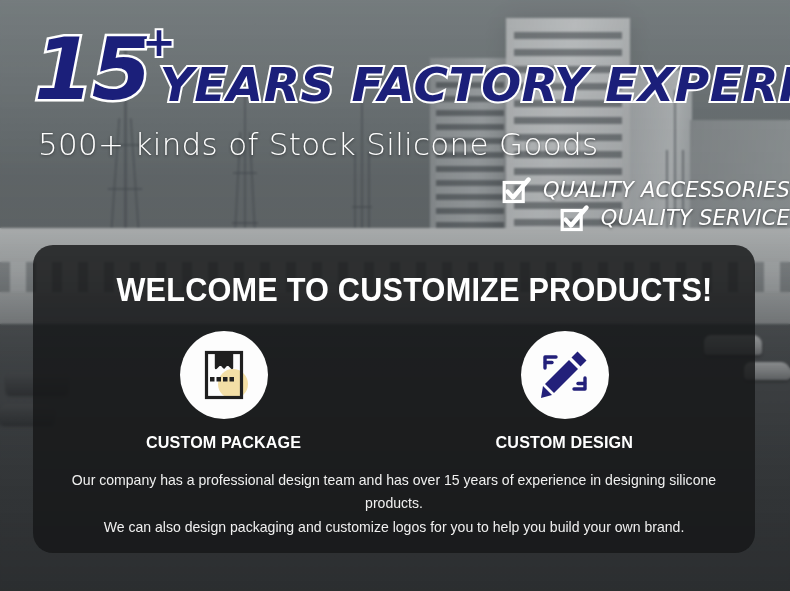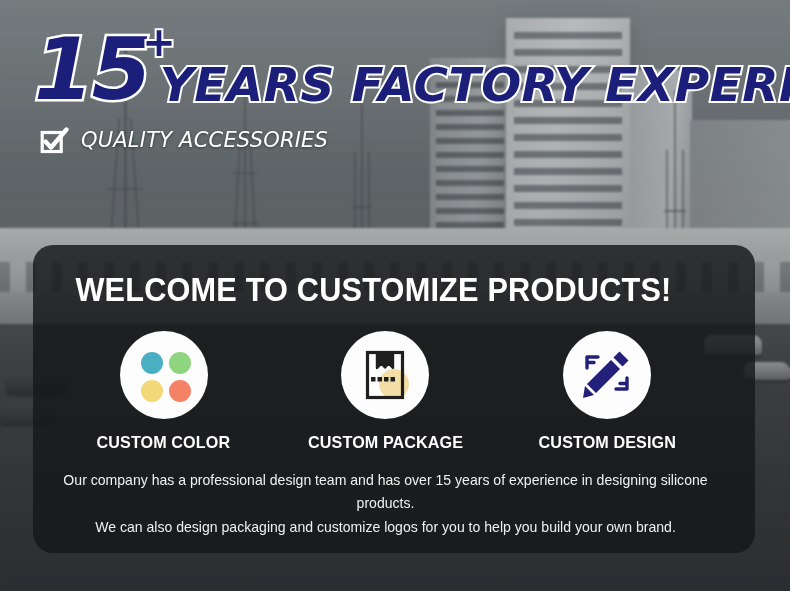--- a/index.html
+++ b/index.html
@@ -133,40 +133,40 @@
   }
 
   .subhead {
     margin-top:14px; margin-left:4px;
     font-family:"DejaVu Sans", sans-serif;
     font-size:31px; font-weight:300; color:#ffffff;
     letter-spacing:.3px;
     text-shadow:0 1px 3px rgba(0,0,0,.45);
   }
 
-  .checkrow { margin-top:14px; margin-left:6px; display:flex; align-items:flex-end; }
+  .checkrow { margin-top:14px; margin-left:6px; display:flex; align-items:flex-end;flex-direction:column; }
   .checkitem { display:flex; align-items:center; }
   .checkitem + .checkitem { margin-left:45px; }
   .cbox { width:28px; height:28px; position:relative; flex:none; }
   .cbox svg { display:block; overflow:visible; }
   .check-label {
     margin-left:13px;
     font-family:"DejaVu Sans", sans-serif;
     font-size:21px; font-style:italic; font-weight:400; color:#ffffff;
     letter-spacing:.2px;
     text-shadow:0 1px 3px rgba(0,0,0,.45);
   }
 
   
   .panel {
     position:absolute; left:33px; top:245px; width:722px; height:308px;
     background:rgba(22,23,25,.82);
     border-radius:20px;
-    padding:22px 37px 0 20px;
-    display:flex; flex-direction:column; align-items:flex-start;
+    padding:22px 20px 0 20px;
+    display:flex; flex-direction:column; align-items:flex-end;
   }
   .panel-title {
     font-family:"Liberation Sans", sans-serif;
     font-size:33px; font-weight:bold; color:#ffffff;
     letter-spacing:.2px;
     transform:scaleX(.93); transform-origin:center;
     margin-top:4px;
   }
   .icon-row {
     margin-top:22px; width:100%;
@@ -258,54 +258,53 @@
   <div class="hero">
 
     <div class="headline">
       <span class="num-wrap">
         <span class="num-15">15</span>
         <span class="num-plus">+</span>
       </span>
       <span class="years-factory">YEARS FACTORY EXPERIENCE</span>
     </div>
 
+    <div class="subhead">500+ kinds of Stock Silicone Goods</div>
 
     <div class="checkrow">
 
       <div class="checkitem">
         <span class="cbox">
           <svg width="28" height="28" viewBox="0 0 28 28">
             <rect x="2.2" y="6.5" width="19" height="19" fill="none" stroke="#ffffff" stroke-width="3.2"></rect>
             <path d="M5.5 15.5 L11 21.5 L26.5 3.5" fill="none" stroke="#ffffff" stroke-width="4.4" stroke-linecap="round" stroke-linejoin="round"></path>
           </svg>
         </span>
         <span class="check-label">QUALITY ACCESSORIES</span>
       </div>
 
+      <div class="checkitem">
+        <span class="cbox">
+          <svg width="28" height="28" viewBox="0 0 28 28">
+            <rect x="2.2" y="6.5" width="19" height="19" fill="none" stroke="#ffffff" stroke-width="3.2"></rect>
+            <path d="M5.5 15.5 L11 21.5 L26.5 3.5" fill="none" stroke="#ffffff" stroke-width="4.4" stroke-linecap="round" stroke-linejoin="round"></path>
+          </svg>
+        </span>
+        <span class="check-label">QUALITY SERVICE</span>
+      </div>
 
     </div>
   </div>
 
   <div class="panel">
 
     <div class="panel-title">WELCOME TO CUSTOMIZE PRODUCTS!</div>
 
     <div class="icon-row">
 
-      <div class="icon-cell">
-        <div class="circle">
-          <div class="dots">
-            <i style="left:3px;  top:3px;  background:#4BAFC4;"></i>
-            <i style="left:31px; top:3px;  background:#8FD47E;"></i>
-            <i style="left:3px;  top:31px; background:#F2D878;"></i>
-            <i style="left:31px; top:31px; background:#F58267;"></i>
-          </div>
-        </div>
-        <div class="icon-label">CUSTOM COLOR</div>
-      </div>
 
 
       <div class="icon-cell">
         <div class="circle">
           <span style="position:relative;display:block;width:58px;height:58px;">
             <svg width="58" height="58" viewBox="0 0 58 58" style="position:absolute;left:0;top:0;">
               <circle cx="38" cy="38" r="15" fill="#F3DFA6"></circle>
               <rect x="11.5" y="6.5" width="35" height="45" fill="none" stroke="#1f1f1f" stroke-width="3.2"></rect>
               <path d="M21 6.5 L21 22 L25.5 17.5 L29 21.5 L32.5 17.5 L37 22 L37 6.5 Z" fill="#1f1f1f" stroke="#1f1f1f" stroke-width="2.4" stroke-linejoin="round"></path>
               <g fill="#1f1f1f">

